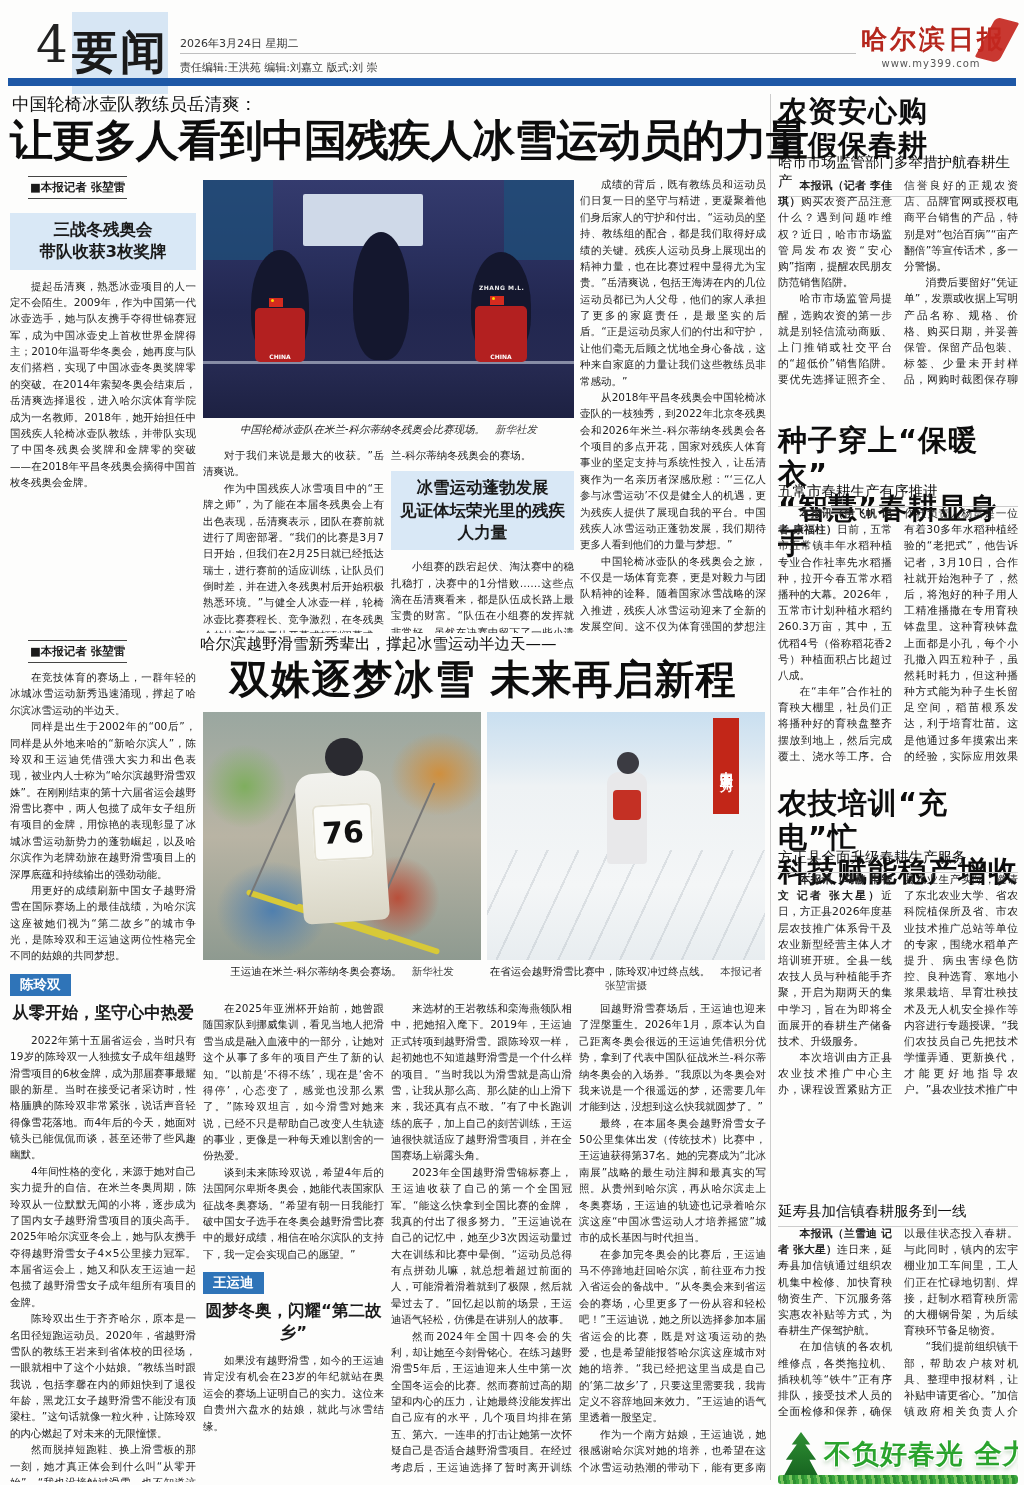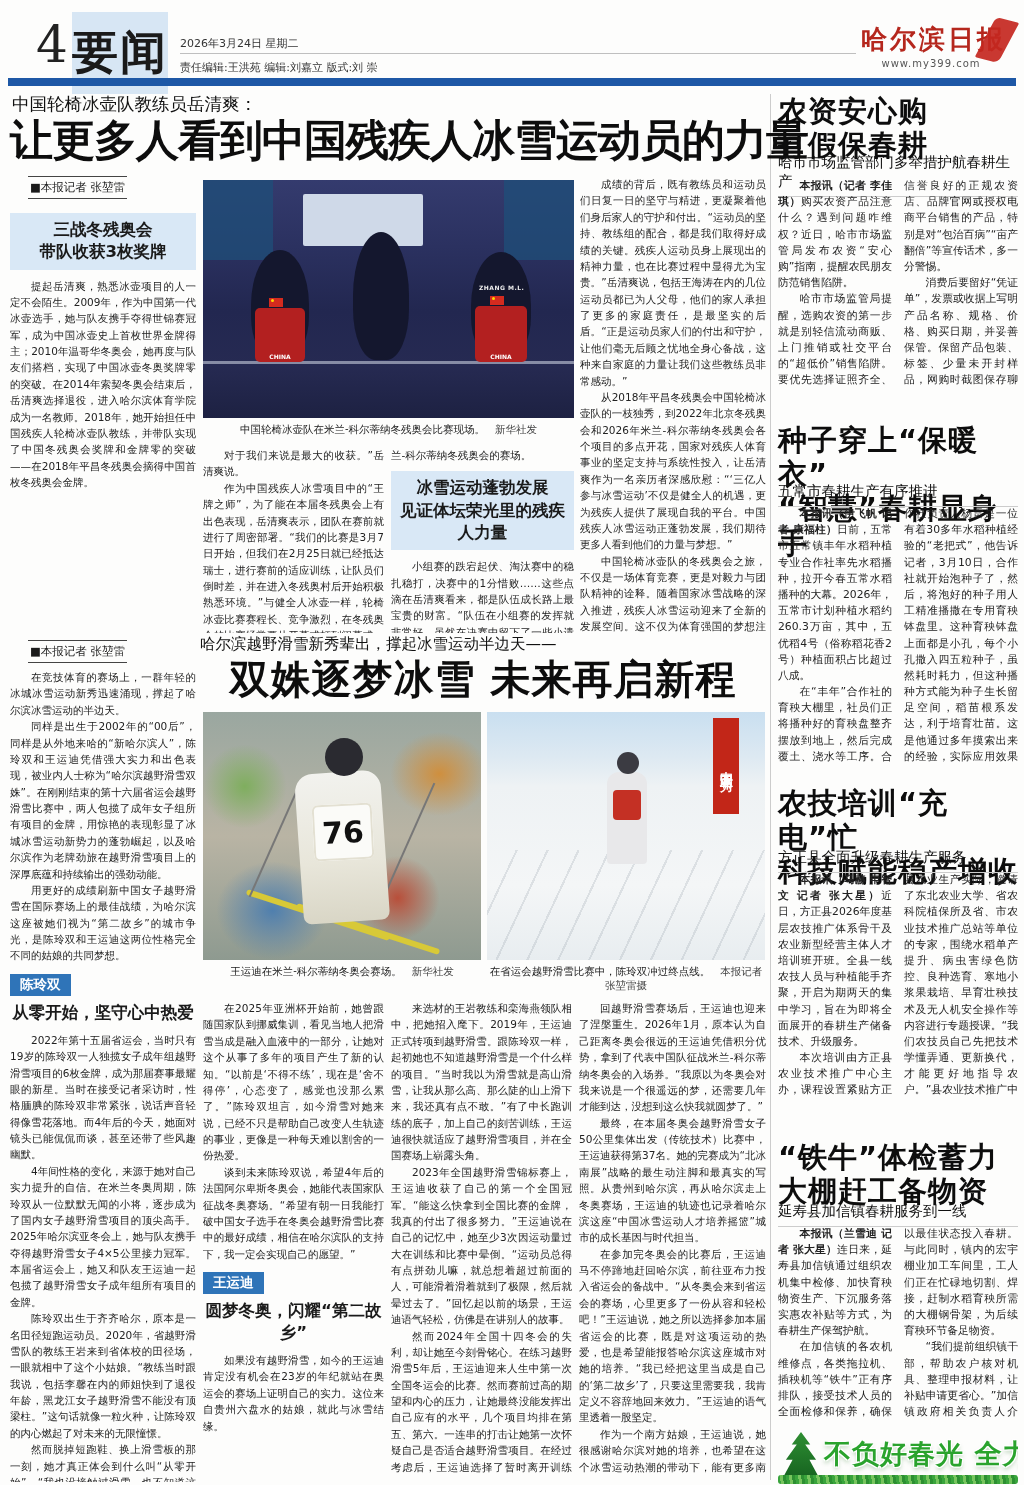--- a/index.html
+++ b/index.html
@@ -16,36 +16,36 @@
   .masthead{left:856px;top:22px;width:150px;text-align:right;font-family:"DejaVu Serif",serif;
      font-size:26px;font-weight:bold;color:#b5271d;letter-spacing:3px;white-space:nowrap;}
   .brushmark{left:985px;top:18px;width:24px;height:44px;background:#c4271f;border-radius:5px 2px 6px 2px;
      transform:rotate(14deg) skewX(-14deg);opacity:.92;}
   .website{left:856px;top:58px;width:150px;text-align:center;font-size:10px;color:#555;letter-spacing:1px;}
   .blue-bar{left:8px;top:78px;width:1008px;height:8px;background:#1e58a6;}
   .v-divider{left:770px;top:94px;width:1px;height:1386px;background:#ccc;}
   
   .para{margin:0;text-indent:2em;font-size:10.5px;line-height:1.56;text-align:justify;color:#222;}
   .para.noindent{text-indent:0;}
-  .byline{font-weight:normal;font-size:11.5px;padding:3px 2px;margin:0 0 6px 18px;display:inline-block;
+  .byline{font-weight:bold;font-size:11.5px;padding:3px 2px;margin:0 0 6px 18px;display:inline-block;
      border-top:1px solid #444;border-bottom:1px solid #444;}
   .subhead-box{background:#d9e8f6;text-align:center;font-weight:900;font-size:16.5px;line-height:1.35;
      padding:6px 2px;margin:8px 0;}
   .caption{font-family:"DejaVu Serif",serif;font-size:10.5px;color:#222;text-align:center;}
   .caption .credit{margin-left:10px;color:#444;}
   .name-label{display:inline-block;background:#2f74b8;color:#fff;font-weight:bold;font-size:13.5px;
      padding:2px 10px;margin-top:10px;}
   .sec-subhead{text-align:center;font-weight:900;font-size:16.5px;margin:6px 0 8px 0;}
   
   .a1-kicker{left:12px;top:92px;font-size:17.5px;color:#111;}
   .a1-headline{left:10px;top:112px;width:756px;font-size:43px;font-weight:900;letter-spacing:-1px;white-space:nowrap;color:#0d0d0d;}
   .a1-col1{left:10px;top:176px;width:186px;height:456px;overflow:hidden;}
   .a1-photo{left:203px;top:180px;width:371px;height:238px;overflow:hidden;
      background:linear-gradient(180deg,#343b6e 0%,#2b3160 28%,#222750 55%,#262a52 78%,#1d2142 100%);}
-  .a1-caption{left:203px;top:423px;width:371px;}
+  .a1-caption{left:203px;top:423px;width:371px;font-style:italic;}
   .a1-colm1{left:203px;top:447px;width:181px;height:186px;overflow:hidden;}
   .a1-colm2{left:391px;top:447px;width:183px;height:186px;overflow:hidden;}
   .a1-colr{left:580px;top:176px;width:186px;height:456px;overflow:hidden;}
   
   .p1-panel{position:absolute;left:100px;top:14px;width:120px;height:52px;background:#cfd9e8;border-radius:2px;}
   .p1-board{position:absolute;top:0;width:70px;height:80px;background:#1f4f7a;opacity:.75;}
   .p1-fig{position:absolute;border-radius:50% 50% 40% 40%;background:#14172e;}
   .p1-jacket{position:absolute;background:#b32020;border-radius:5px;color:#fff;font-size:6px;font-weight:bold;
      display:flex;align-items:flex-end;justify-content:center;padding-bottom:2px;}
   .p1-flag{position:absolute;width:14px;height:9px;background:#d42b1f;}
@@ -279,24 +279,20 @@
   <div class="abs sb sb-headline" style="top:786px;">
     <span>农技培训“充电”忙</span><br>
     <span>科技赋能稳产增收</span>
   </div>
   <div class="abs sb sb-subhead" style="top:848px;">方正县全面升级春耕生产服务</div>
   <div class="abs sb sb-body" style="top:872px;height:242px;">
     <p class="para"><b class="lead">本报讯（马赫 申智文 记者 张大星）</b><span>近日，方正县2026年度基层农技推广体系骨干及农业新型经营主体人才培训班开班。全县一线农技人员与种植能手齐聚，开启为期两天的集中学习，旨在为即将全面展开的春耕生产储备技术、升级服务。</span></p>
   <p class="para">本次培训由方正县农业技术推广中心主办，课程设置紧贴方正县农业生产实际，邀请了东北农业大学、省农科院植保所及省、市农业技术推广总站等单位的专家，围绕水稻单产提升、病虫害绿色防控、良种选育、寒地小浆果栽培、旱育壮秧技术及无人机安全操作等内容进行专题授课。“我们农技员自己先把技术学懂弄通、更新换代，才能更好地指导农户。”县农业技术推广中心负责人在开班式上表示，当前农业生产对科技的依赖日益增强，基层推广人员是连接实验室与田间地头的重要纽带。本次培训采取理论教学与案例研讨相结合的模式，鼓励学员带着生产中遇到的问题来，在交流互动中寻找解决方案。</p>
     </div>
 
-  <div class="abs sb sb-headline" style="top:1140px;">
-    <span>“铁牛”体检蓄力</span><br>
-    <span>大棚赶工备物资</span>
-  </div>
   <div class="abs sb sb-subhead" style="top:1202px;">延寿县加信镇春耕服务到一线</div>
   <div class="abs sb sb-body" style="top:1226px;height:196px;">
     <p class="para"><b class="lead">本报讯（兰雪迪 记者 张大星）</b><span>连日来，延寿县加信镇通过组织农机集中检修、加快育秧物资生产、下沉服务落实惠农补贴等方式，为春耕生产保驾护航。</span></p>
   <p class="para">在加信镇的各农机维修点，各类拖拉机、插秧机等“铁牛”正有序排队，接受技术人员的全面检修和保养，确保以最佳状态投入春耕。与此同时，镇内的宏宇棚业加工车间里，工人们正在忙碌地切割、焊接，赶制水稻育秧所需的大棚钢骨架，为后续育秧环节备足物资。</p>
       <p class="para">“我们提前组织镇干部，帮助农户核对机具、整理申报材料，让补贴申请更省心。”加信镇政府相关负责人介绍，在做好检修与物资保障的同时，镇里还主动靠前服务，简化流程加快惠农补贴兑现，并同步开展农机安全宣传教育，为农机粘贴反光标识，提升作业安全性，筑牢春耕生产防线。</p>
     </div>
 
   <div class="abs spring-banner">
     <div class="tree"></div>
     <div class="spring-text">不负好春光 全力备春耕</div>

